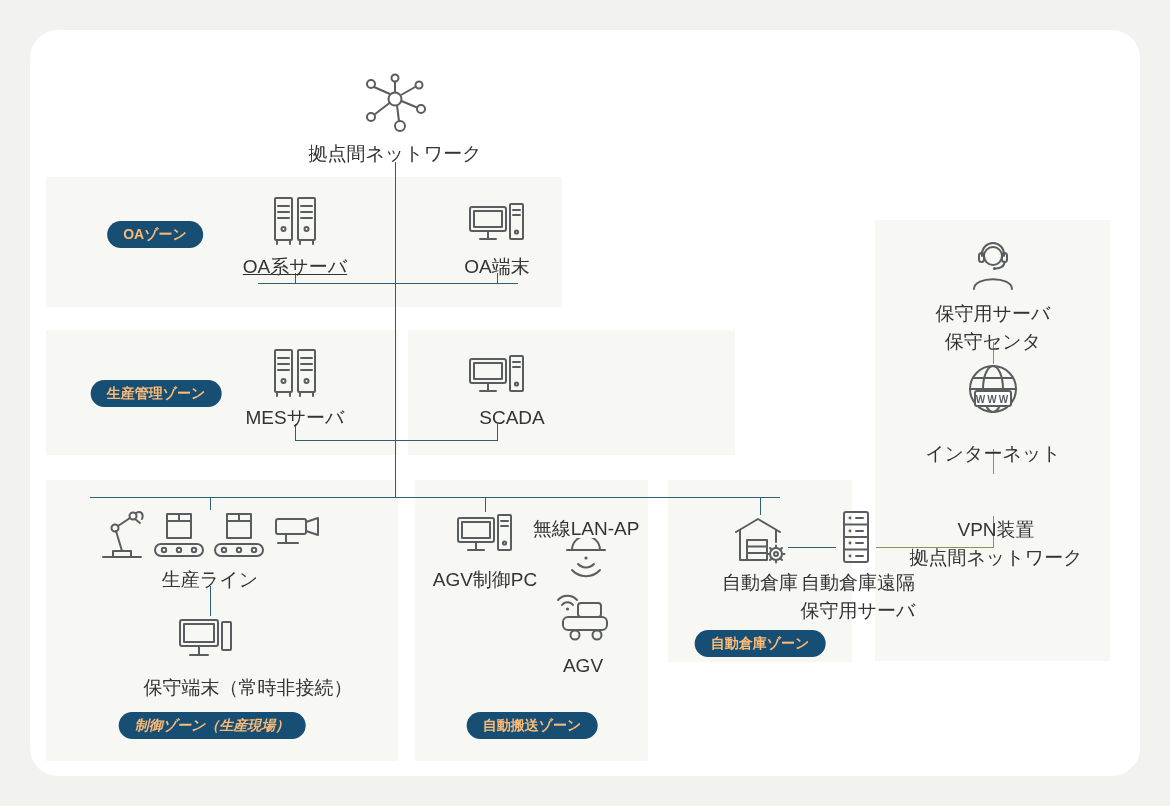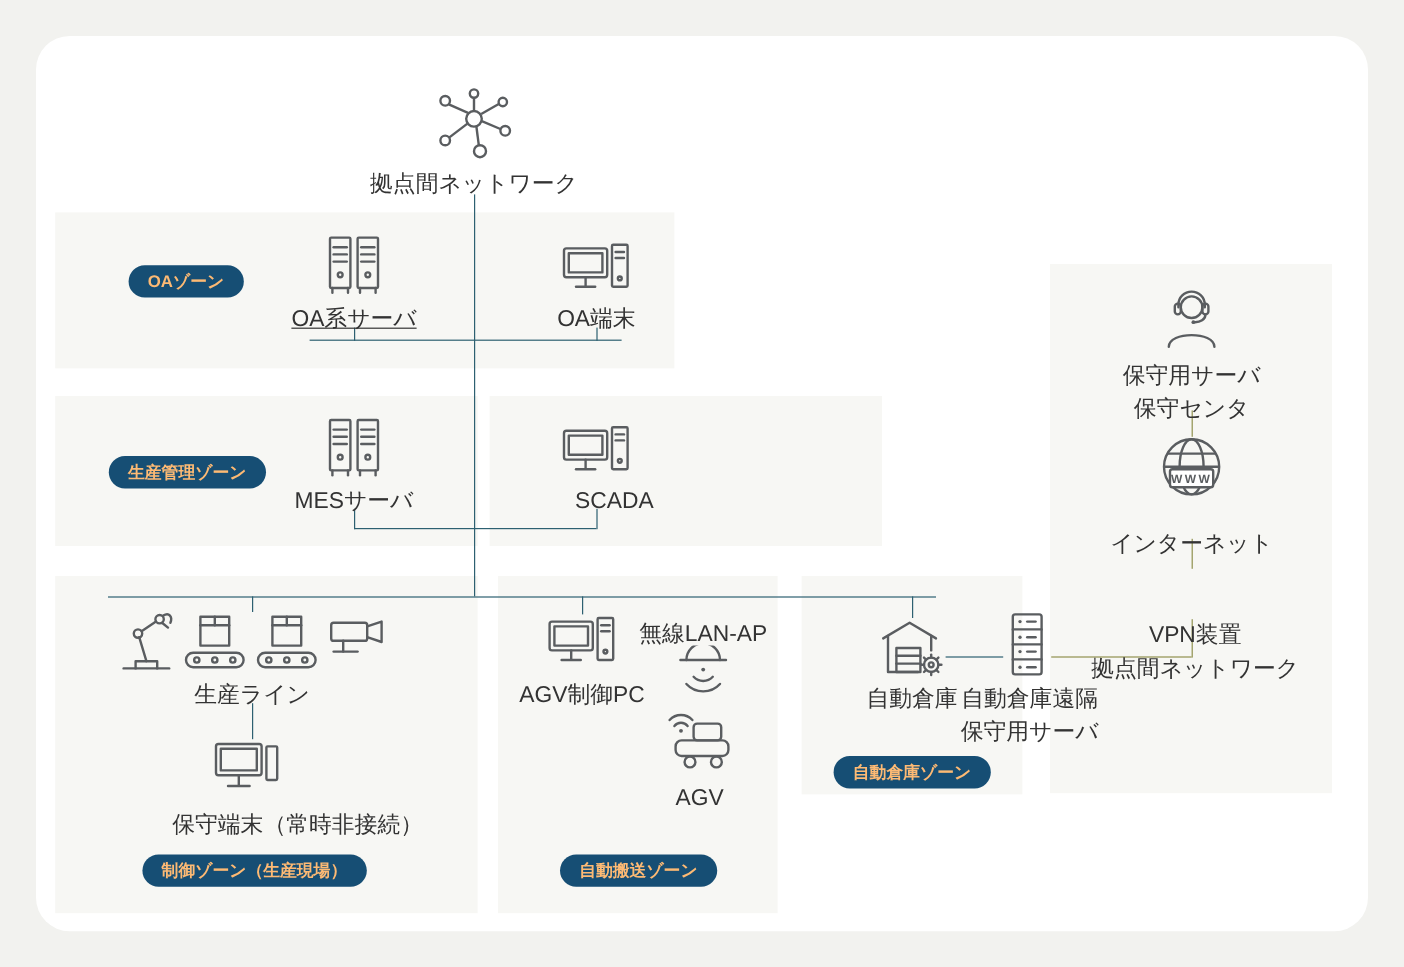--- a/index.html
+++ b/index.html
@@ -213,21 +213,21 @@
       <g fill="none" stroke="#5a5d60" stroke-width="2" stroke-linecap="round" stroke-linejoin="round">
         <rect x="3" y="4" width="38" height="26" rx="2"></rect>
         <rect x="7" y="8" width="30" height="18"></rect>
         <line x1="22" y1="30" x2="22" y2="38"></line>
         <line x1="13" y1="39" x2="31" y2="39"></line>
         <rect x="45" y="6" width="9" height="28" rx="1"></rect>
       </g>
     </svg>
   </div>
   <div class="lbl" style="left:205px;top:674px;margin-left:43px;">保守端末（常時非接続）</div>
-  <div class="badge" style="left:212px;top:712px;">制御ゾーン（生産現場）</div>
+  <div class="badge" style="left:212px;top:712px;font-style:italic;">制御ゾーン（生産現場）</div>
 
   <div class="icon" style="left:485px;top:512px;">
     <svg width="58" height="46" viewBox="0 0 58 46">
       <g fill="none" stroke="#5a5d60" stroke-width="2" stroke-linecap="round" stroke-linejoin="round">
         <rect x="2" y="6" width="36" height="24" rx="2"></rect>
         <rect x="6" y="10" width="28" height="16"></rect>
         <line x1="20" y1="30" x2="20" y2="37"></line>
           <line x1="12" y1="38" x2="28" y2="38"></line>
         <rect x="42" y="3" width="13" height="35" rx="1"></rect>
         <line x1="45" y1="9" x2="52" y2="9"></line>

